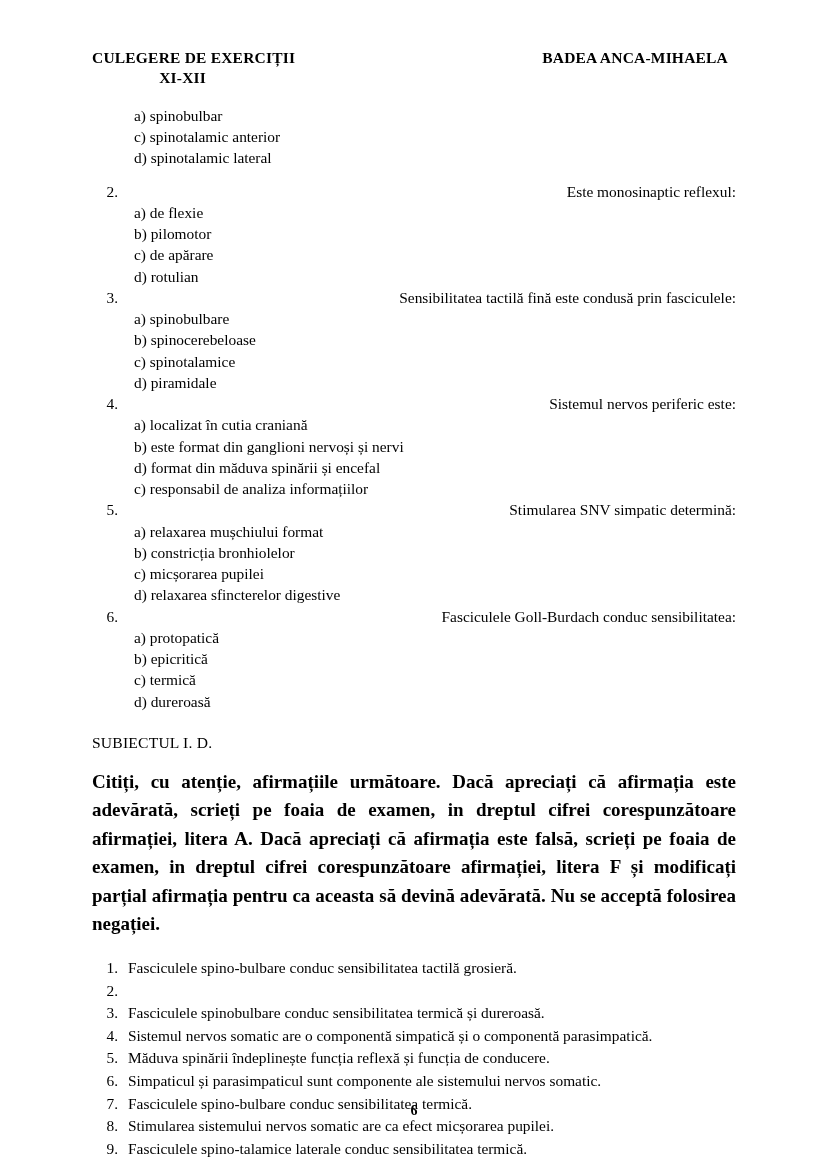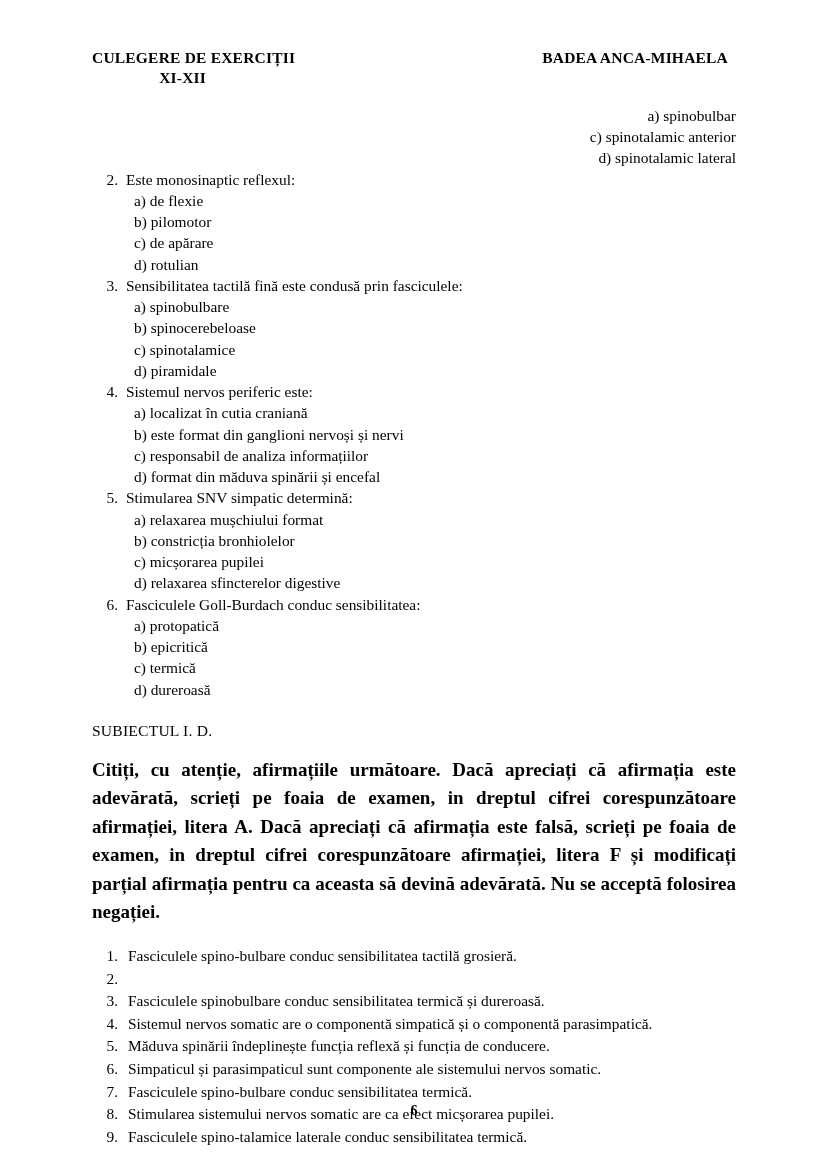--- a/index.html
+++ b/index.html
@@ -52,29 +52,29 @@
     display: flex;
     font-size: 15.4px;
     line-height: 1.38;
   }
   .q-num {
     width: 34px;
     flex: 0 0 34px;
     text-align: right;
     padding-right: 8px;
   }
-  .q-body { flex: 1 1 auto; }
+  .q-body { flex: 1 1 auto; text-align: right; }
   .q-stem { white-space: nowrap; }
   .opt {
     font-size: 15.4px;
     line-height: 1.38;
     padding-left: 42px;
     white-space: nowrap;
   }
-  .orphan-opts { margin-bottom: 0; text-align: right; }
+  .orphan-opts { margin-bottom: 12px; }
 
   .subject-title {
     font-weight: normal;
     font-size: 15.6px;
     margin: 22px 0 0 0;
     letter-spacing: 0.2px;
   }
   .instructions {
     font-weight: bold;
     font-size: 19px;
@@ -159,22 +159,22 @@
 
       <li>
         <div class="q-row">
           <div class="q-num">4.</div>
           <div class="q-body">
             <div class="q-stem">Sistemul nervos periferic este:</div>
           </div>
         </div>
         <div class="opt">a) localizat în cutia craniană</div>
         <div class="opt">b) este format din ganglioni nervoși și nervi</div>
+        <div class="opt">d) format din măduva spinării și encefal</div>
         <div class="opt">c) responsabil de analiza informațiilor</div>
-        <div class="opt">d) format din măduva spinării și encefal</div>
       </li>
 
       <li>
         <div class="q-row">
           <div class="q-num">5.</div>
           <div class="q-body">
             <div class="q-stem">Stimularea SNV simpatic determină:</div>
           </div>
         </div>
         <div class="opt">a) relaxarea mușchiului format</div>

